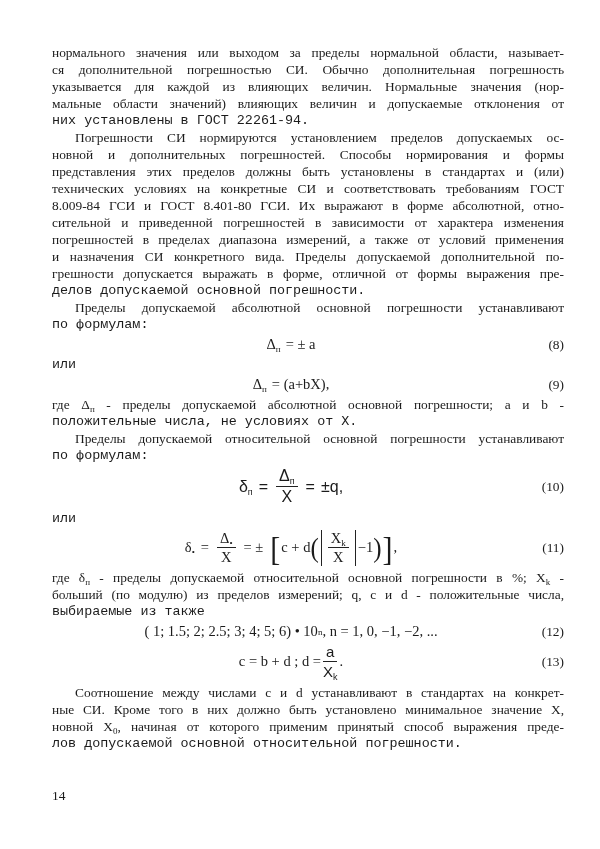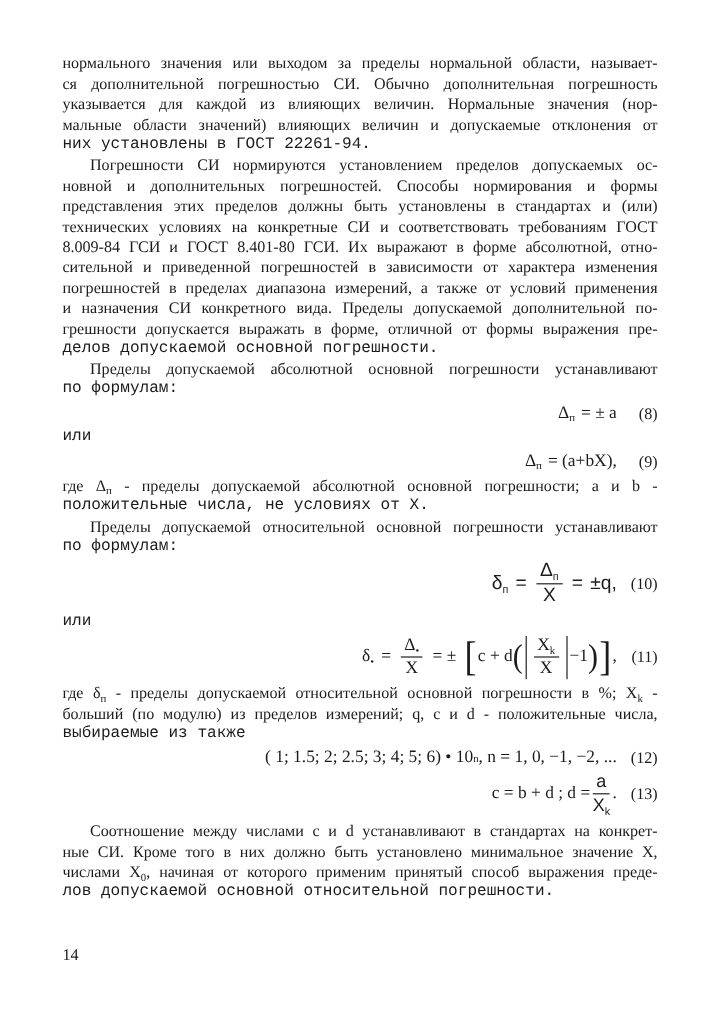--- a/index.html
+++ b/index.html
@@ -1,31 +1,31 @@
 <!DOCTYPE html>
 <html><head>
 <meta charset="utf-8">
 <style>
   html,body{margin:0;padding:0;}
   body{
     width:600px;height:849px;background:#ffffff;color:#1b1b1b;
     font-family:"Liberation Serif", serif;position:relative;overflow:hidden;
   }
-  .page{position:absolute;inset:0;padding:44px 52px 0 52px;box-sizing:border-box;}
+  .page{position:absolute;inset:0;padding:44px 36px 0 52px;box-sizing:border-box;}
   .para{margin:0;}
   .tline{
     font-size:13.4px;line-height:17px;
     text-align:justify;text-align-last:justify;
   }
   .tline.last{text-align-last:left;font-family:Liberation Mono, monospace;}
   .tline.indent{text-indent:23px;}
   .ssub{font-size:9px;line-height:0;vertical-align:-3px;}
   .ssup{font-size:9px;line-height:0;vertical-align:4px;}
   .eq-row{display:flex;align-items:center;margin:3px 0;}
-  .eq-center{flex:1;display:flex;justify-content:flex-end;align-items:center;font-size:14.5px;}
+  .eq-center{flex:1;display:flex;justify-content:center;align-items:center;font-size:14.5px;}
   .eq-num{font-size:13.4px;width:34px;text-align:right;}
   .op{margin:0 6px;}
   .frac{display:inline-flex;flex-direction:column;align-items:center;line-height:1.15;margin:0 2px;}
   .frac .fnum{padding:0 3px 1px 3px;border-bottom:1.2px solid #222;}
   .frac .fden{padding-top:1px;}
   .sans{font-family:"Liberation Sans", sans-serif;}
   .eq10{font-size:16px;}
   .eq13frac{font-size:15px;}
   .bigbr{font-size:30px;font-weight:400;line-height:0.9;display:inline-block;transform:scaleY(1.15);margin:0 1px;}
   .bigpar{font-size:25px;line-height:0.9;display:inline-block;transform:scaleY(1.1);}
@@ -163,19 +163,19 @@
       </span>
       <span>.</span>
     </span>
     <span class="eq-num">(13)</span>
   </div>
 
   <div class="para">
     <div class="tline indent">Соотношение между числами с и d устанавливают в стандартах на конкрет-</div>
     <div class="tline">ные СИ. Кроме того в них должно быть установлено минимальное значение X,</div>
     <div class="tline">
-      <span>числами X</span><sub class="ssub">0</sub><span>, начиная от которого применим принятый способ выражения преде-</span>
+      <span>новной X</span><sub class="ssub">0</sub><span>, начиная от которого применим принятый способ выражения преде-</span>
     </div>
     <div class="tline last">лов допускаемой основной относительной погрешности.</div>
   </div>
 
   <div class="pagenum">14</div>
 </div>
 
 </body></html>

